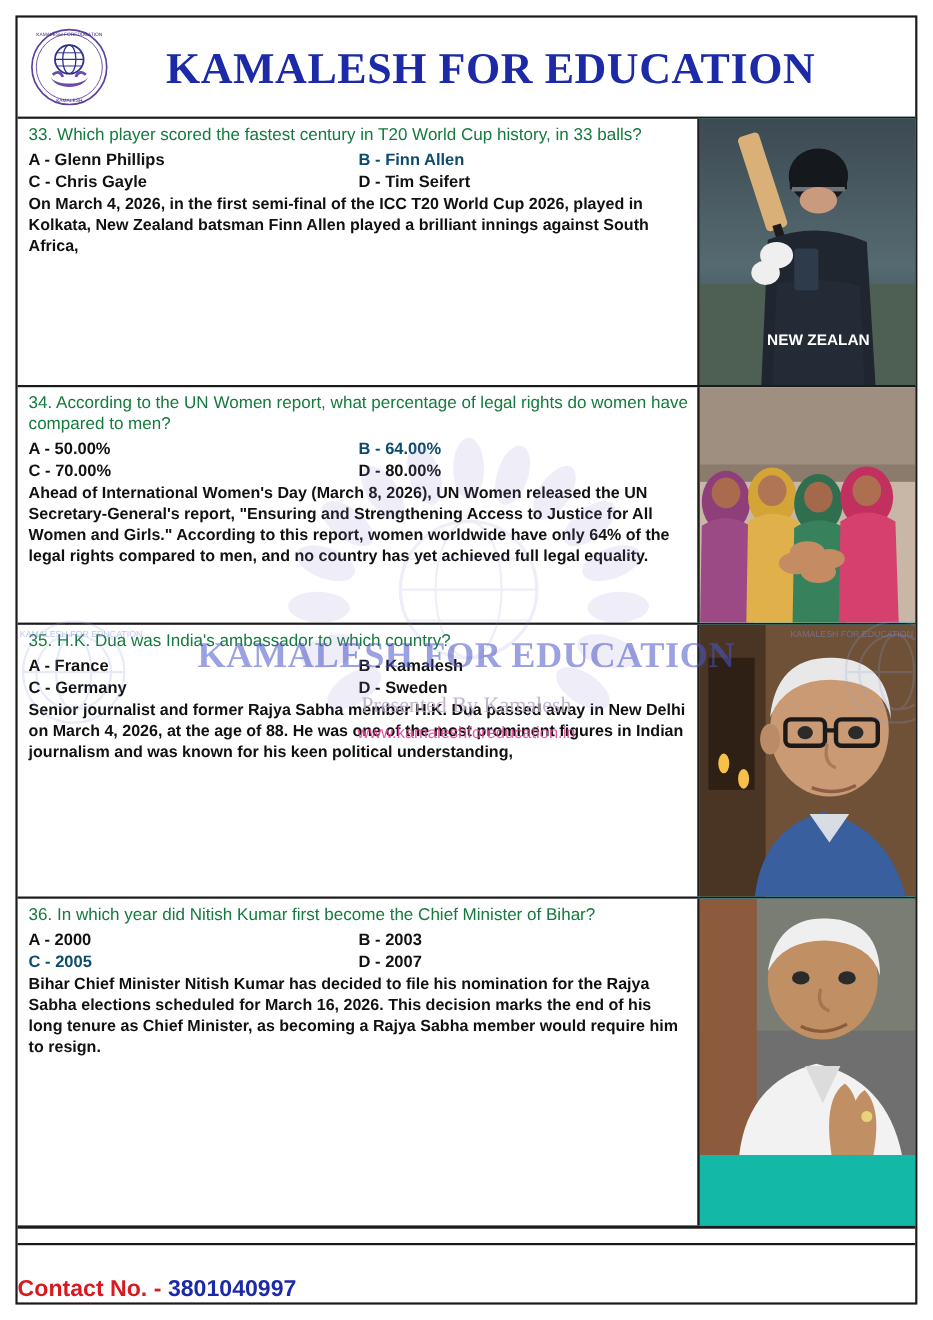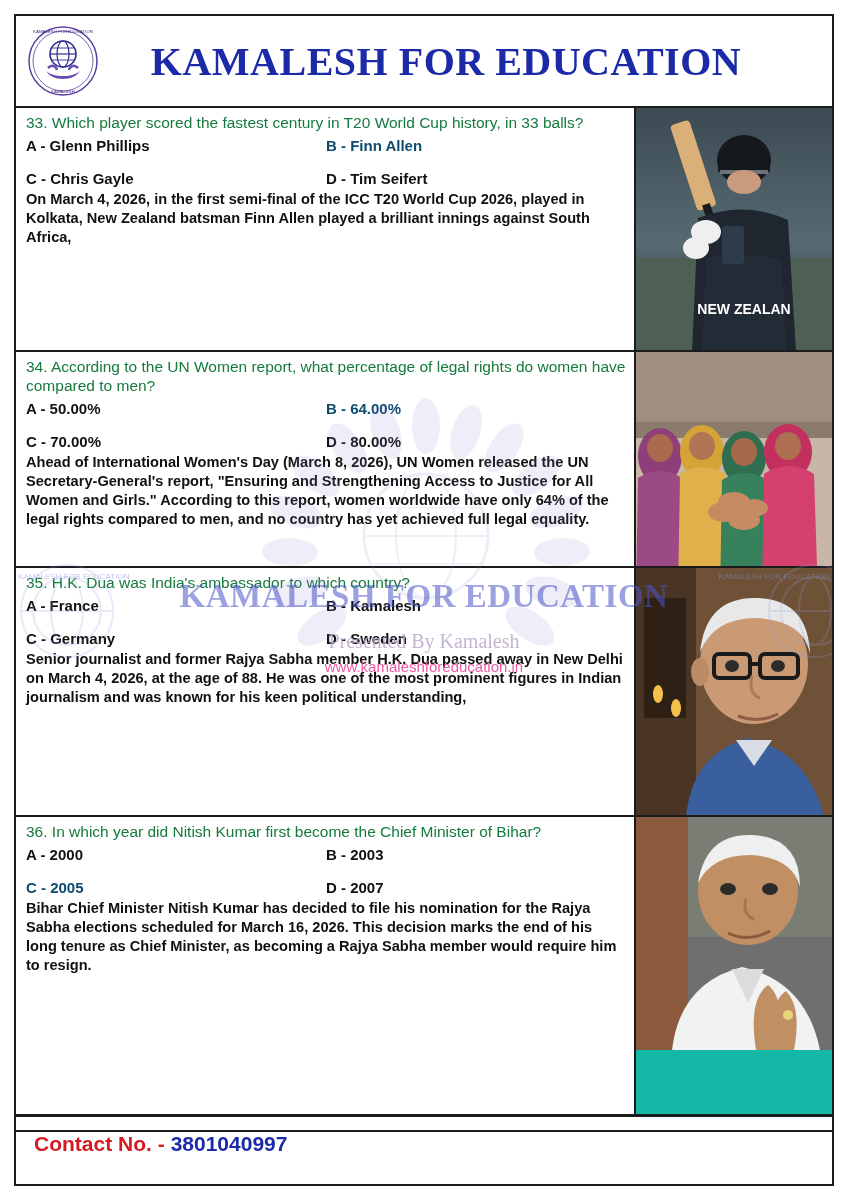--- a/index.html
+++ b/index.html
@@ -80,21 +80,21 @@
   .q-title {
     color: #147a3d;
     font-weight: normal;
     font-size: 15.5px;
     line-height: 1.22;
     margin-bottom: 3px;
   }
   .opts {
     display: grid;
     grid-template-columns: 300px 1fr;
-    row-gap: 14px;
+    row-gap: 1px;
     font-size: 15px;
     font-weight: bold;
     color: #111;
     line-height: 1.28;
     margin-bottom: 2px;
   }
   .opt.correct { color: #0c4a6e; }
   .q-desc {
     font-size: 14.6px;
     font-weight: bold;
@@ -110,22 +110,21 @@
     overflow: hidden;
     background: #14b8a6;
   }
   .q-img .inner { position: absolute; inset: 0; }
 
   
   .footer {
     height: 54px;
     flex: none;
     display: flex;
-    align-items: flex-start;
-    padding-left: 18px;
+    align-items: flex-end;
     box-sizing: border-box;
     border-top: 2px solid #1b1b1b;
   }
   .footer .lbl {
     font-size: 21px;
     font-weight: bold;
     color: #d71920;
   }
   .footer .num {
     font-size: 21px;

